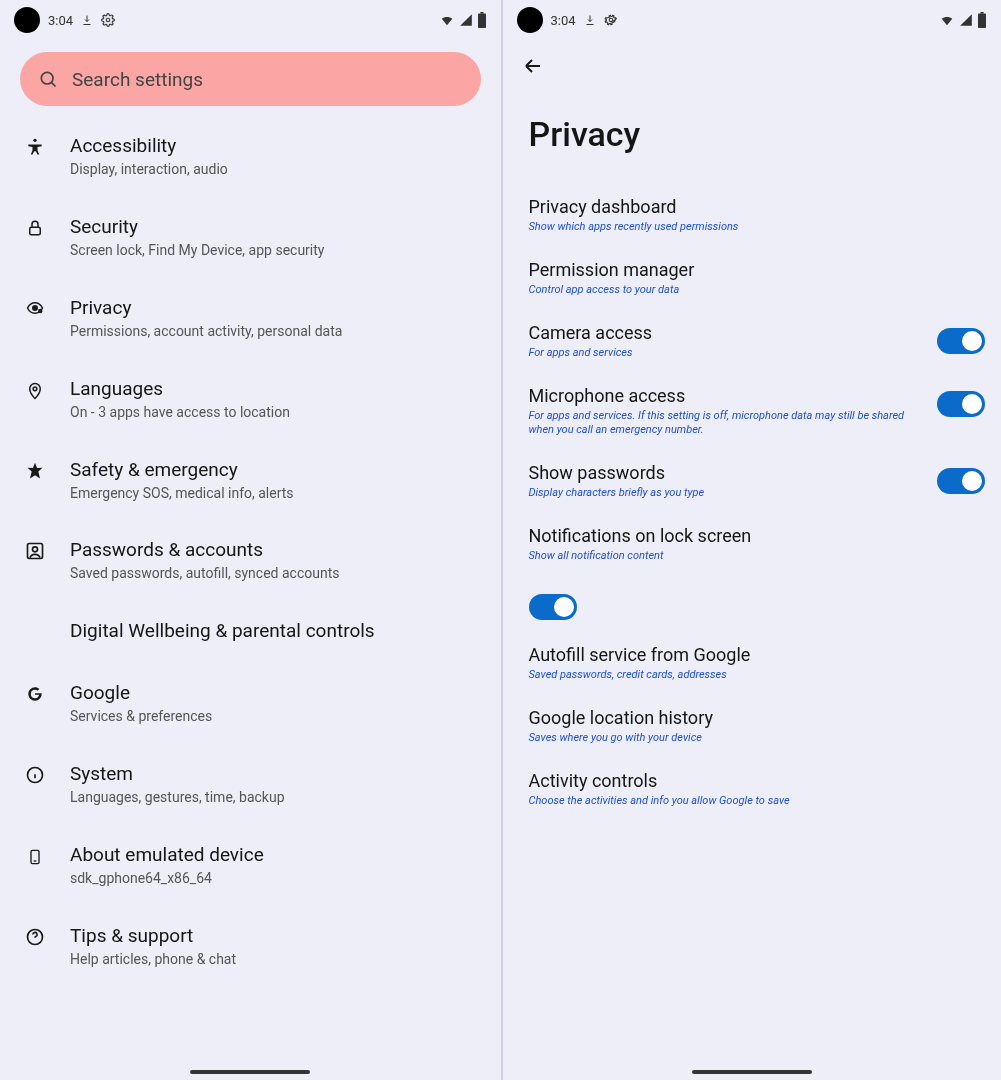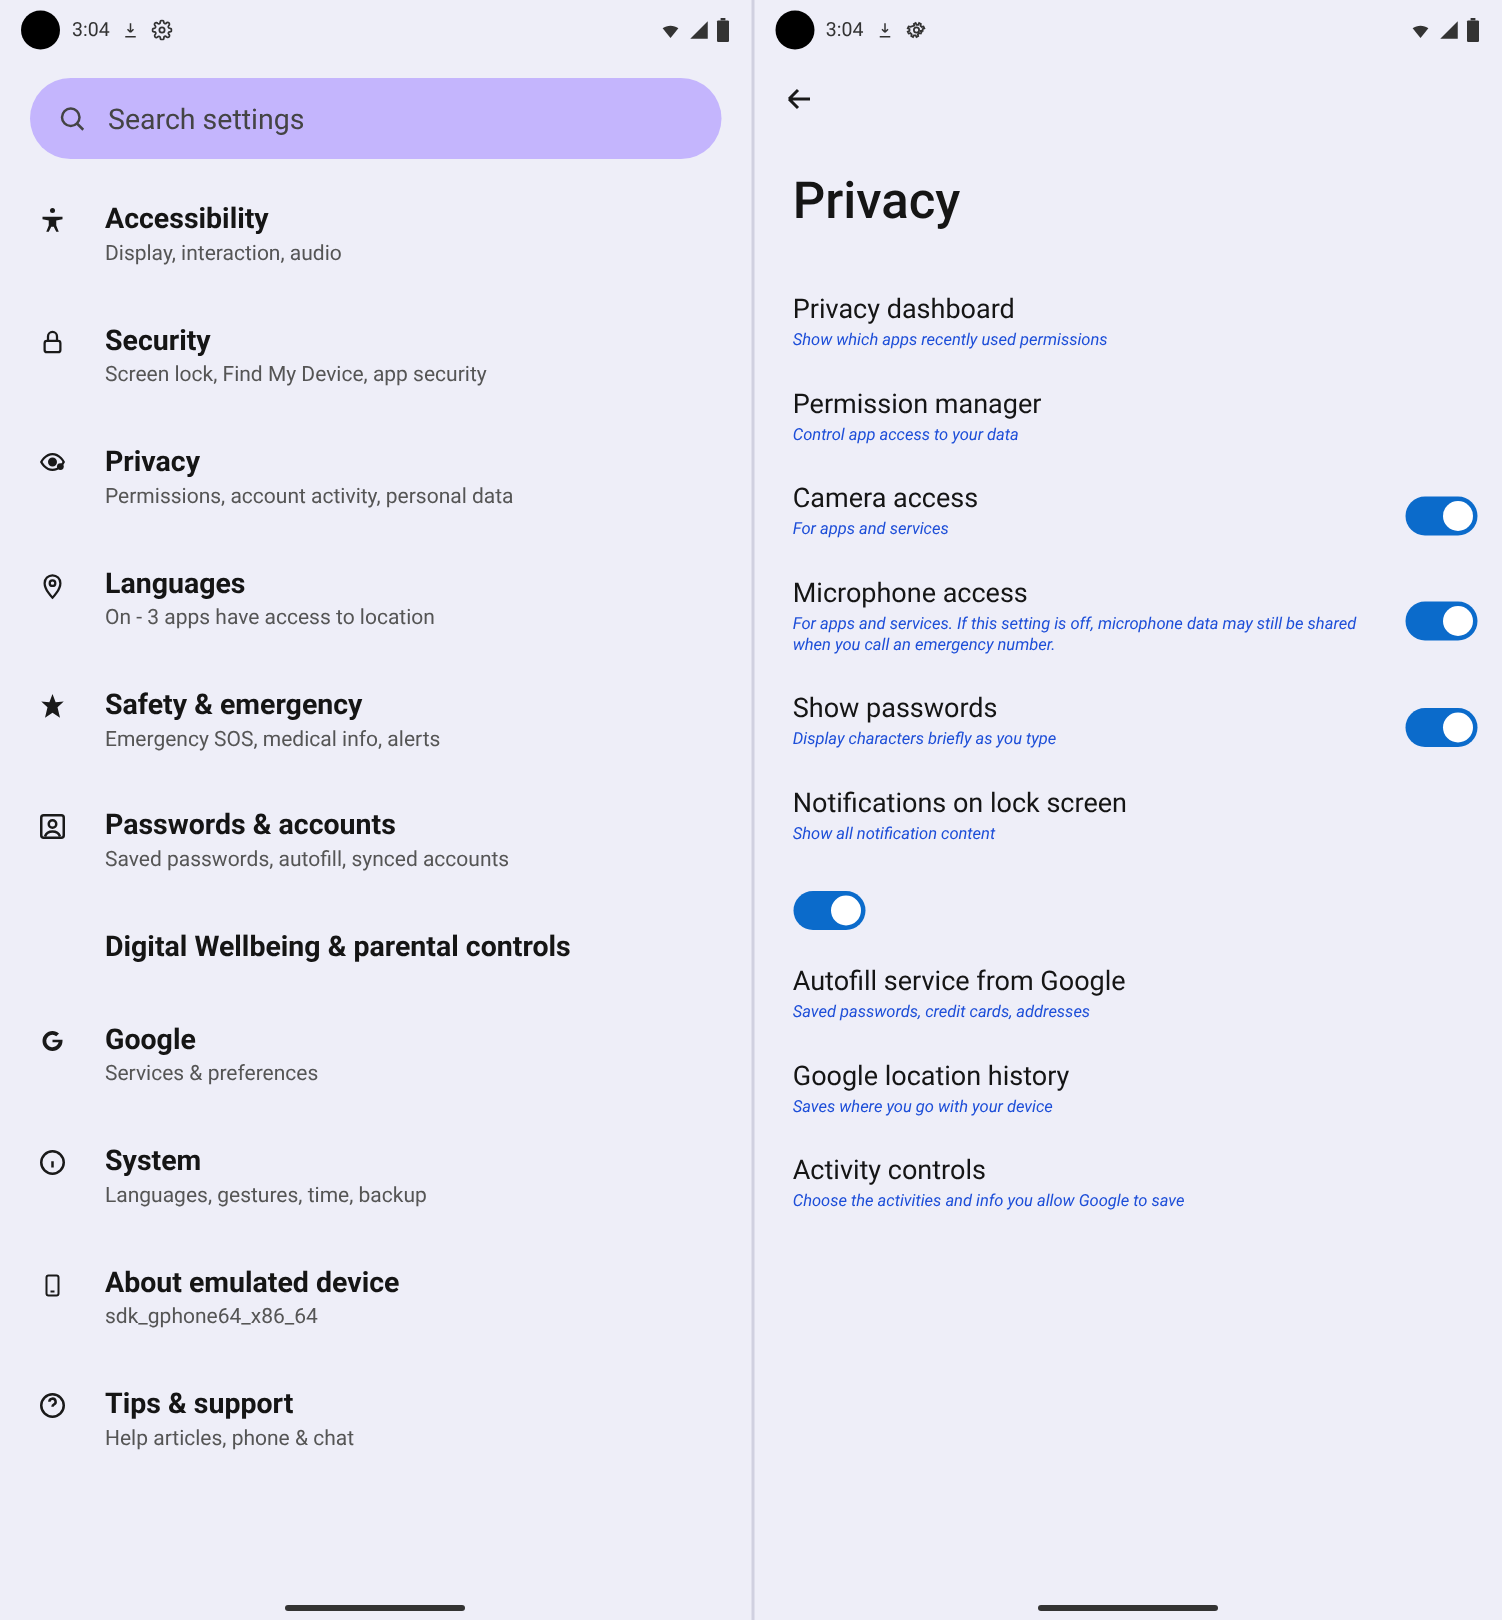--- a/index.html
+++ b/index.html
@@ -35,21 +35,21 @@
   }
   .status-right { margin-left: auto; display: flex; align-items: center; gap: 4px; }
   .nav-home-indicator {
     position: absolute;
     bottom: 6px; left: 50%; transform: translateX(-50%);
     width: 120px; height: 4px; border-radius: 2px; background: #333;
   }
   
   .search-pill {
     margin: 12px 20px 10px 20px;
-    background: #c4b5fd;
+    background: #fca5a5;
     border-radius: 30px;
     height: 54px;
     display: flex;
     align-items: center;
     padding: 0 18px;
     gap: 14px;
     color: #444;
     font-size: 19px;
   }
   .list { flex: 1; overflow: hidden; }
@@ -63,41 +63,41 @@
     width: 26px;
     display: flex;
     justify-content: center;
     padding-top: 3px;
     color: #1a1a1a;
   }
   .row .text-slot { flex: 1; }
   .row .title {
     font-size: 19px;
     color: #151515;
-    font-weight: 700;
+    font-weight: 400;
     margin-bottom: 3px;
   }
   .row .sub {
     font-size: 14px;
     color: #555;
     line-height: 1.35;
   }
   .no-icon .icon-slot { visibility: hidden; }
   
   .back-row { padding: 14px 18px 6px 18px; }
   .page-title {
     font-size: 34px;
     font-weight: 500;
     color: #151515;
     padding: 30px 26px 30px 26px;
   }
   .p-row {
     padding: 12px 16px 12px 26px;
     display: flex;
-    align-items: center;
+    align-items: flex-start;
   }
   .p-row .p-text { flex: 1; padding-right: 14px; }
   .p-row .p-title {
     font-size: 18px;
     color: #151515;
     margin-bottom: 3px;
   }
   .p-row .p-sub {
     font-size: 11px;
     color: #1d4ed8;

